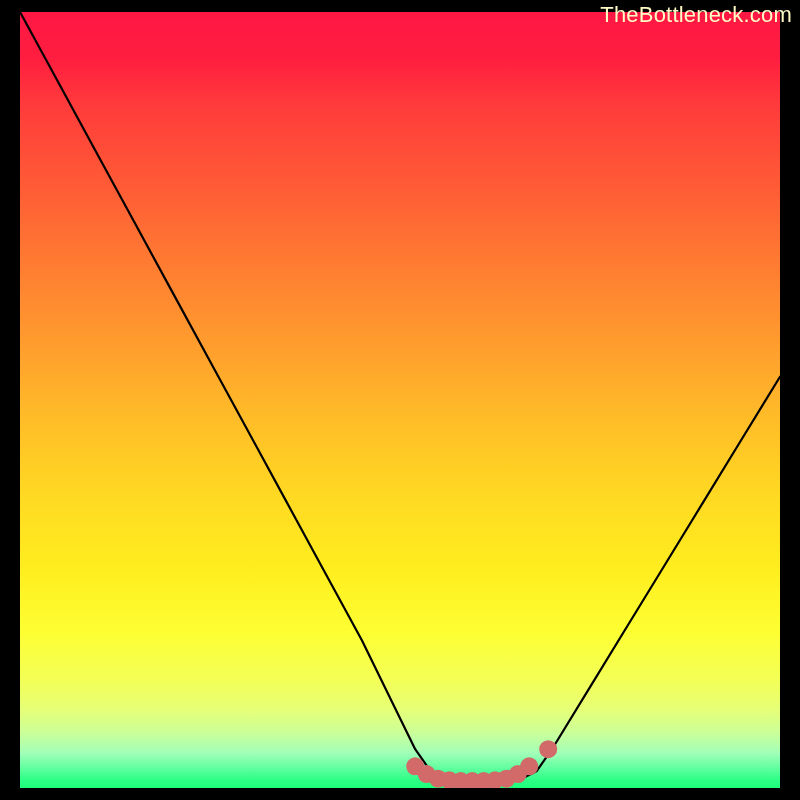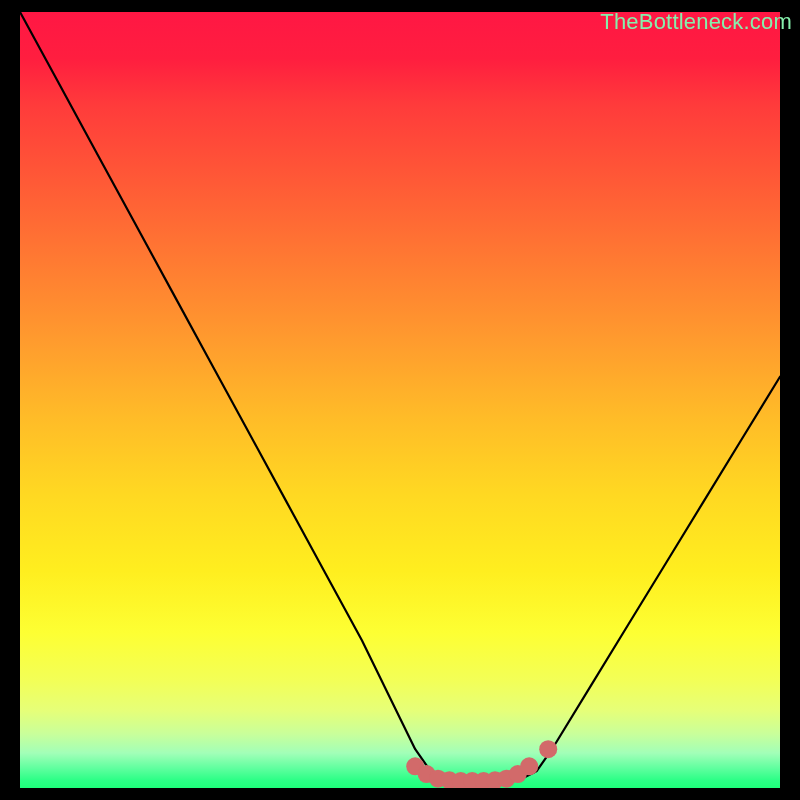--- a/index.html
+++ b/index.html
@@ -46,25 +46,24 @@
     position: absolute;
     left: 0;
     top: 0;
     width: 760px;
     height: 776px;
   }
   .attribution {
     position: absolute;
     top: 2px;
     right: 8px;
-    color: #86efac;
+    color: #fef9c3;
     font-size: 22px;
     font-weight: 500;
     letter-spacing: 0.2px;
-    margin-top: 7px;
   }
 </style>
 </head>
 <body>
 
 <div class="frame">
   <div class="plot">
     <svg class="overlay-svg" viewBox="0 0 760 776" preserveAspectRatio="none">
       <path id="curve-path" fill="none" stroke="#000" stroke-width="2.2" stroke-linejoin="round" stroke-linecap="round" d="M0.00 0.00 L38.00 69.84 L76.00 139.68 L114.00 209.52 L152.00 279.36 L190.00 349.20 L228.00 419.04 L266.00 488.88 L304.00 558.72 L342.00 628.56 L380.00 706.16 L395.20 737.20 L410.40 758.93 L425.60 766.69 L440.80 769.79 L456.00 771.34 L471.20 771.34 L486.40 769.79 L501.60 766.69 L516.80 758.93 L532.00 737.20 L570.00 675.12 L608.00 613.04 L646.00 550.96 L684.00 488.88 L722.00 426.80 L760.00 364.72"></path>
       <g id="markers-group">

